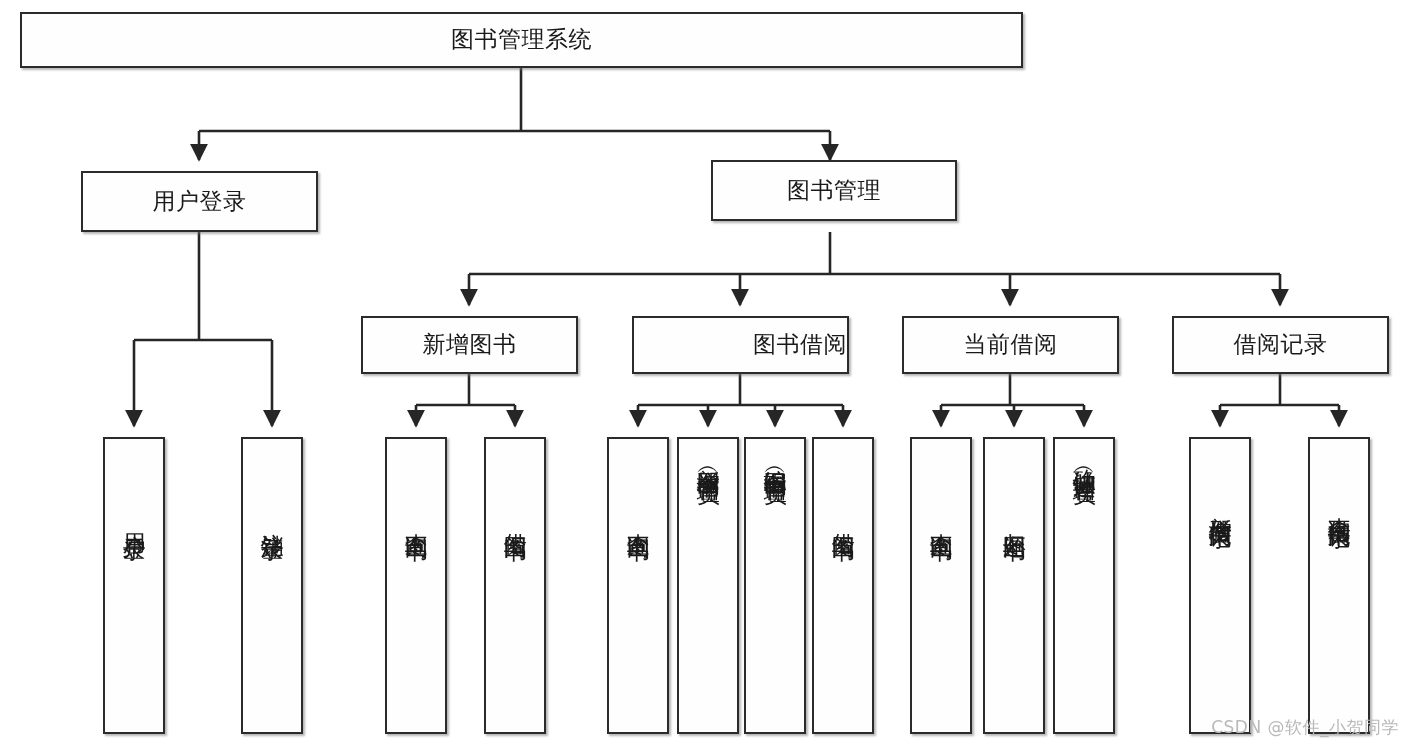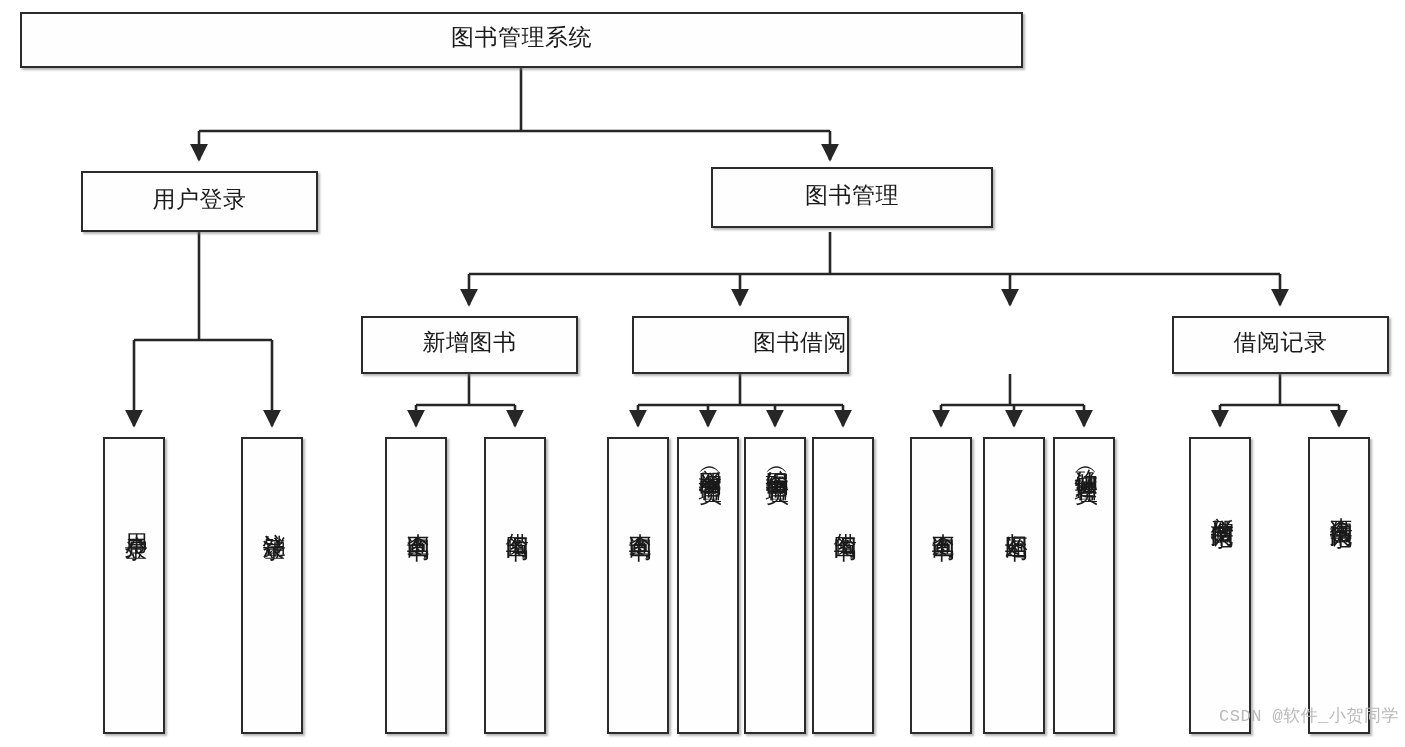--- a/index.html
+++ b/index.html
@@ -9,21 +9,20 @@
   }
   body {
     font-family: "DejaVu Sans", "Liberation Sans", sans-serif;
   }
   #canvas {
     position: relative;
     width: 1405px;
     height: 747px;
     background: #ffffff;
     overflow: hidden;
-    font-family: Liberation Mono, monospace;
   }
   #edges {
     position: absolute;
     left: 0;
     top: 0;
     width: 1405px;
     height: 747px;
     pointer-events: none;
   }
   .node {
@@ -68,21 +67,21 @@
   }
   .node.leaf.mid2 .label {
     margin-top: 52px;
   }
   .node.leaf.tall .label {
     margin-top: 4px;
   }
   #watermark {
     position: absolute;
     right: 6px;
-    bottom: 20px;
+    bottom: 8px;
     font-size: 17px;
     color: #b9b9b9;
     letter-spacing: 0.5px;
     white-space: nowrap;
   }
 </style>
 </head>
 <body>
 
 <div id="canvas">
@@ -137,30 +136,33 @@
     </g>
   </svg>
 
   <div class="node root horizontal" id="node-root" style="left: 20px; top: 12px; width: 1003px; height: 56px;">
     <span class="label">图书管理系统</span>
   </div>
 
   <div class="node horizontal" id="node-l2-0" style="left: 81px; top: 171px; width: 237px; height: 61px;">
     <span class="label">用户登录</span>
   </div>
-  <div class="node horizontal" id="node-l2-1" style="left: 711px; top: 167px; width: 282px; height: 61px;">
+  <div class="node horizontal" id="node-l2-1" style="left: 711px; top: 160px; width: 246px; height: 61px;">
     <span class="label">图书管理</span>
   </div>
 
   <div class="node horizontal" id="node-l3-0" style="left: 361px; top: 316px; width: 217px; height: 58px;">
     <span class="label">新增图书</span>
   </div>
   <div class="node horizontal" id="node-l3-1" style="left: 632px; top: 316px; width: 217px; height: 58px; justify-content: flex-end;">
     <span class="label">图书借阅</span>
   </div>
+  <div class="node horizontal" id="node-l3-2" style="left: 902px; top: 316px; width: 217px; height: 58px;">
+    <span class="label">当前借阅</span>
+  </div>
   <div class="node horizontal" id="node-l3-3" style="left: 1172px; top: 316px; width: 217px; height: 58px;">
     <span class="label">借阅记录</span>
   </div>
 
   <div class="node leaf mid" id="node-leaf-0" style="left: 103px; top: 437px; width: 62px; height: 297px;">
     <span class="label">用户登录</span>
   </div>
   <div class="node leaf mid" id="node-leaf-1" style="left: 241px; top: 437px; width: 62px; height: 297px;">
     <span class="label">注销登录</span>
   </div>

